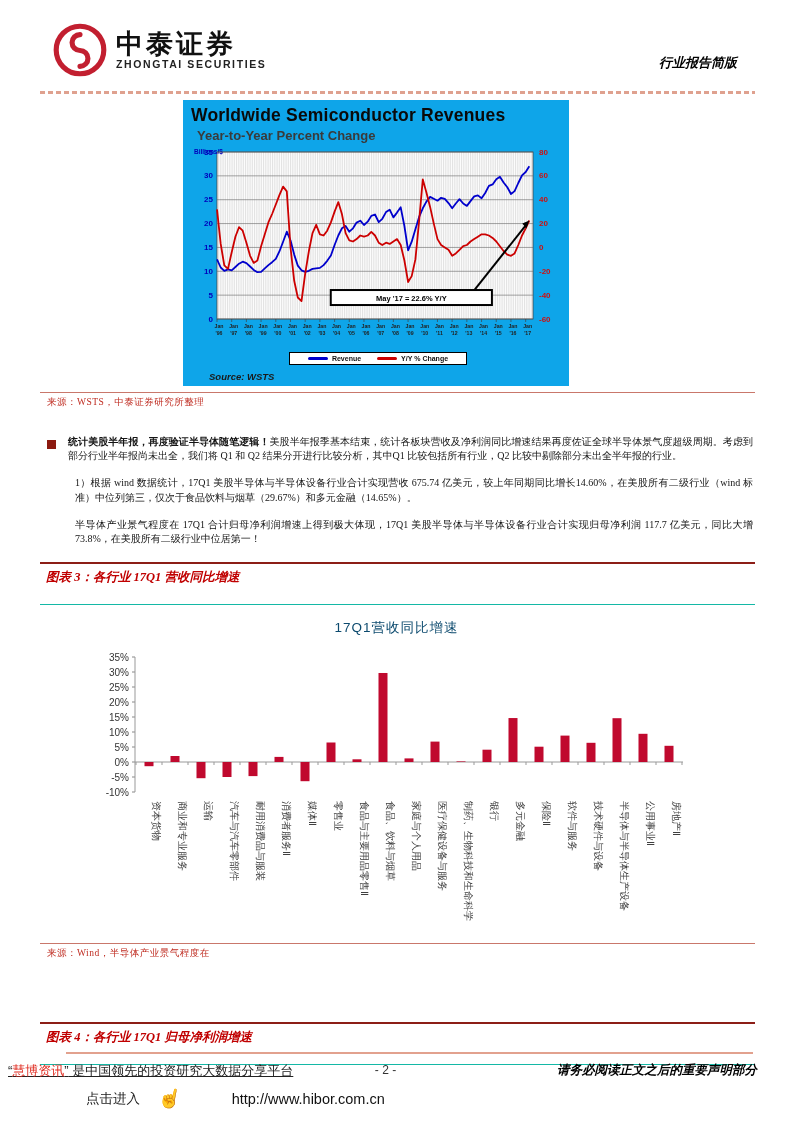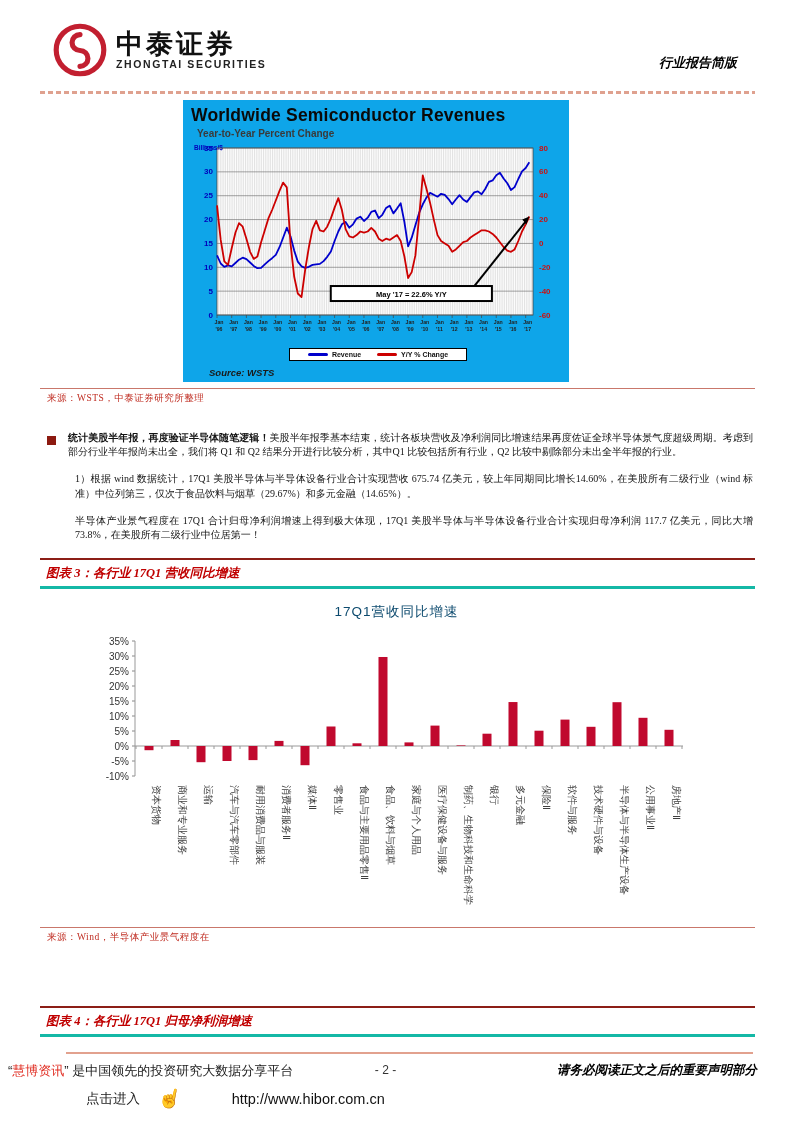--- a/index.html
+++ b/index.html
@@ -11,50 +11,50 @@
   .logo-wrap { display:flex; align-items:center; gap:8px; }
   .logo-txt .cn { font-family:"Liberation Sans",sans-serif; font-size:27px; font-weight:bold; color:#111; letter-spacing:3px; line-height:1.05; }
   .logo-txt .en { font-family:"Liberation Sans",sans-serif; font-size:10.5px; font-weight:bold; color:#222; letter-spacing:1.6px; }
   .report-type { margin-top:32px; font-size:13px; font-weight:bold; font-style:italic; color:#000; }
   .dash-line { height:3px; margin:13px 38px 0 40px;
     background:repeating-linear-gradient(90deg,#dfa18f 0 5px, transparent 5px 8px); }
 
   
   .wsts-panel { width:386px; margin:6px 0 0 183px; background:#0ea5e9; padding:5px 4px 2px 8px; }
   .wsts-title { font-family:"Liberation Sans",sans-serif; font-size:17.5px; font-weight:bold; color:#0a0a0a; letter-spacing:.2px; }
-  .wsts-sub { font-family:"Liberation Sans",sans-serif; font-size:10px; font-weight:bold; color:#3a3a3a; margin:2px 0 4px 6px; }
+  .wsts-sub { font-family:"Liberation Sans",sans-serif; font-size:13px; font-weight:bold; color:#3a3a3a; margin:2px 0 4px 6px; }
   .wsts-legend { width:178px; margin:1px auto 0; border:1px solid #000; background:#fff; display:flex; justify-content:center; gap:16px; padding:2px 4px; }
   .leg-item { display:flex; align-items:center; gap:4px; font-family:"Liberation Sans",sans-serif; font-size:7px; font-weight:bold; color:#111; }
   .leg-swatch { width:20px; height:3px; border-radius:2px; }
   .wsts-source { font-family:"Liberation Sans",sans-serif; font-size:9.5px; font-weight:bold; font-style:italic; color:#1a1a1a; margin:6px 0 2px 18px; }
 
   .thin-red { border-top:1px solid #c9776b; margin:6px 38px 0 40px; }
   .src-note { font-size:9.5px; color:#bf2b20; margin:3px 0 0 47px; letter-spacing:.5px; }
 
   
   .body-block { margin:26px 40px 0 47px; font-size:10px; color:#141414; line-height:1.42; text-align:justify; }
   .bullet-row { display:flex; gap:12px; }
   .bullet-sq { flex:0 0 auto; width:9px; height:9px; background:#8c1a10; margin-top:5px; }
   .b-lead { font-weight:bold; }
   .para { margin:13px 0 0 28px; }
 
   
-  .figcap { margin:16px 38px 0 40px; border-top:2.5px solid #8c1e17; border-bottom:3px solid #14b8a6; padding:3px 2px 4px 6px; }
+  .figcap { margin:16px 38px 0 40px; border-top:2.5px solid #8c1e17; border-bottom:1px solid #14b8a6; padding:3px 2px 18px 6px; }
   .figcap span { color:#c00000; font-weight:bold; font-style:italic; font-size:12.5px; }
 
   .barchart-wrap { margin-top:14px; }
   .bar-title { text-align:center; font-family:"Liberation Sans",sans-serif; font-size:13.5px; color:#0c4a6e; letter-spacing:1px; margin-bottom:4px; }
   .bar-svg { display:block; margin:0 auto; }
 
   .fig4-gap { height:46px; }
 
   
   .footer { position:absolute; left:8px; right:30px; top:1052px; }
   .foot-line { border-top:2px solid #e2a18e; margin:0 10px 0 58px; }
-  .foot-r1 { position:relative; margin-top:8px; font-size:13px; color:#222; font-family:"Liberation Sans",sans-serif; }
+  .foot-r1 { position:relative; margin-top:8px; font-size:13px; color:#222; font-family:"Liberation Sans",sans-serif;text-decoration:underline; }
   .foot-brand { color:#e02b20; }
   .foot-page { position:absolute; left:0; right:0; text-align:center; top:1px; font-size:12px; color:#333; font-family:"Liberation Sans",sans-serif; }
   .foot-disc { position:absolute; right:6px; top:0; font-family:"Liberation Serif",serif; font-weight:bold; font-style:italic; font-size:12.5px; color:#000; }
   .foot-r2 { margin:9px 0 0 78px; display:flex; align-items:center; gap:18px; color:#1a1a1a; }
   .foot-click { font-size:13.5px; }
   .hand { font-size:19px; line-height:1; transform:rotate(12deg); }
   .foot-url { font-family:"Liberation Sans",sans-serif; font-size:14.5px; color:#111; text-decoration:none;padding-left:32px; }
 </style>
 </head>
 <body>

